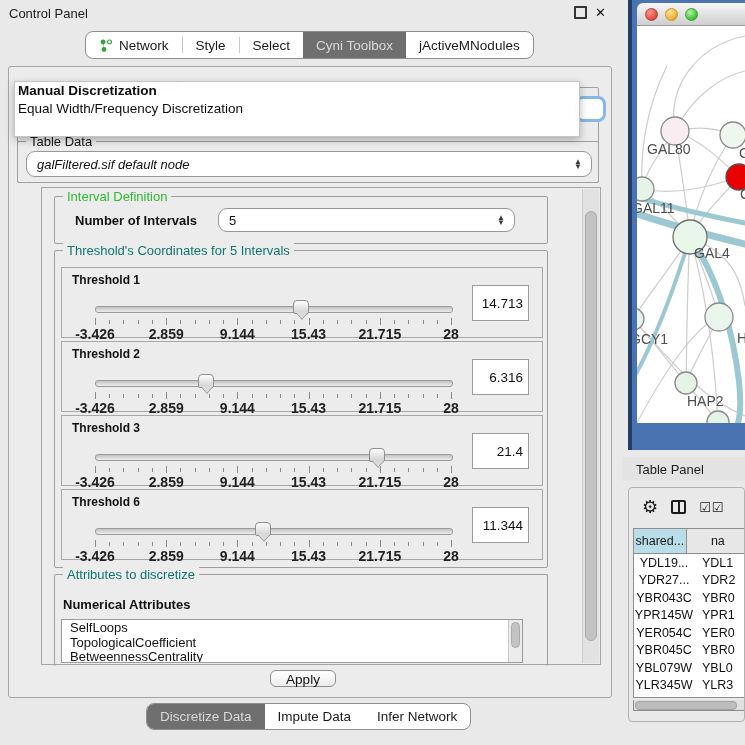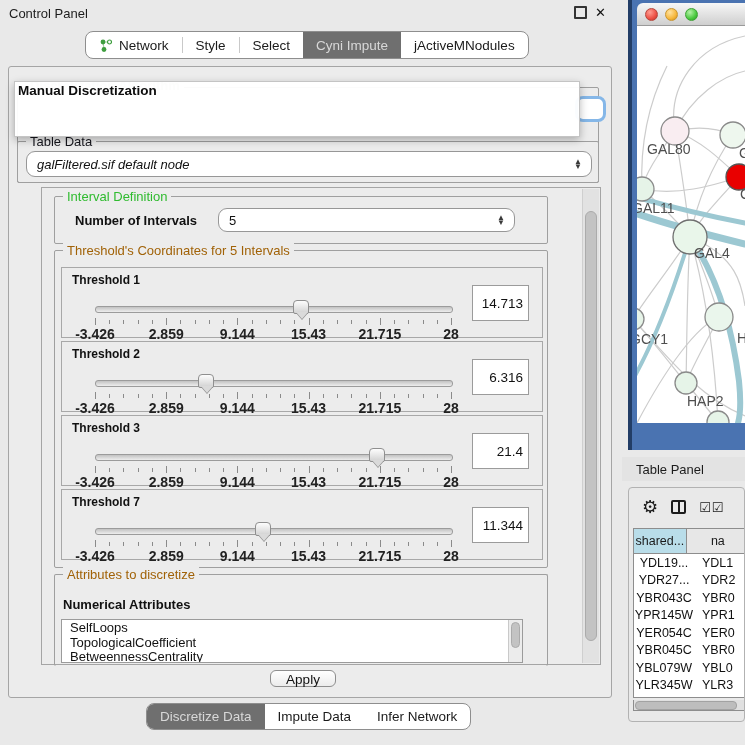--- a/index.html
+++ b/index.html
@@ -20,21 +20,21 @@
   .tabbar .tab.sel{background:#6f6f6f;color:#d8d8d8;}
   .tabbar .sep{width:1px;background:#c9c9c9;margin:5px 0;}
   .net-ico{margin-right:6px;}
   
   .main-box{left:8px;top:66px;width:604px;height:632px;background:#ececec;
             border:1px solid #a5a5a5;border-radius:3px;box-sizing:border-box;}
   .group{position:absolute;border:1px solid #9f9f9f;border-radius:2px;box-sizing:border-box;}
   .legend{position:absolute;top:-8px;left:8px;background:#ececec;padding:0 4px;
           font-size:13px;line-height:15px;white-space:nowrap;}
   .legend.green{color:#2fbb2f;}
-  .legend.blue{color:#a16207;}
+  .legend.blue{color:#0f766e;}
   .legend.dark{color:#16161d;}
   .faded-title{font-size:13px;font-weight:bold;color:#b4bda8;}
   
   .combo{position:absolute;background:#fff;border:1px solid #979797;border-radius:9px;
          font-size:13px;color:#111;display:flex;align-items:center;box-sizing:border-box;
          padding:0 26px 0 10px;}
   .stepper{position:absolute;right:9px;top:50%;transform:translateY(-50%);display:flex;
            flex-direction:column;align-items:center;line-height:5px;font-size:8px;color:#3a3a3a;}
   
   .popup{left:14px;top:81px;width:564px;height:54px;background:rgba(255,255,255,.96);
@@ -138,21 +138,21 @@
   </div>
   <div class="sep"></div>
   <div class="tab">
       <span>Style</span>
     </div>
   <div class="sep"></div>
   <div class="tab">
       <span>Select</span>
     </div>
   <div class="tab sel">
-      <span>Cyni Impute</span>
+      <span>Cyni Toolbox</span>
     </div>
   <div class="tab">
       <span>jActiveMNodules</span>
     </div>
 </div>
 
 <div class="abs main-box">
 
   <div class="group" style="left:8px;top:20px;width:582px;height:96px;">
     <span class="legend faded-title" style="top:-10px;">Discretization Algorithm</span>
@@ -308,21 +308,21 @@
             <div class="tick-label" style="left: 0%;">-3.426</div>
             <div class="tick-label" style="left: 20%;">2.859</div>
             <div class="tick-label" style="left: 40%;">9.144</div>
             <div class="tick-label" style="left: 60%;">15.43</div>
             <div class="tick-label" style="left: 80%;">21.715</div>
             <div class="tick-label" style="left: 100%;">28</div>
           </div>
     <div class="thr-value">21.4</div>
         </div>
       <div class="thr-panel" style="top:238px;">
-          <span class="thr-label">Threshold 7</span>
+          <span class="thr-label">Threshold 6</span>
     <div class="slider-track">
       <div class="thumb" style="left:calc(47.00% - 8px);"></div>
     </div>
     <div class="ticks">
             <div class="tick major" style="left: 0%;"></div>
             <div class="tick" style="left: 4%;"></div>
             <div class="tick" style="left: 8%;"></div>
             <div class="tick" style="left: 12%;"></div>
             <div class="tick" style="left: 16%;"></div>
             <div class="tick major" style="left: 20%;"></div>
@@ -377,20 +377,21 @@
     <div class="vtrack" style="right:1px;top:1px;width:16px;height:474px;">
       <div class="vthumb" style="left:2px;top:22px;width:12px;height:430px;"></div>
     </div>
   </div>
 
   <button class="btn abs" style="left:261px;top:603px;width:66px;height:17px;">Apply</button>
 </div>
 
 <div class="abs popup">
   <div class="opt bold">Manual Discretization</div>
+  <div class="opt">Equal Width/Frequency Discretization</div>
 </div>
 <div class="abs focus-ring"></div>
 
 <div class="abs tabbar" style="left:146px;top:703px;height:25px;">
   <div class="tab sel">
       <span>Discretize Data</span>
     </div>
   <div class="tab">
       <span>Impute Data</span>
     </div>

